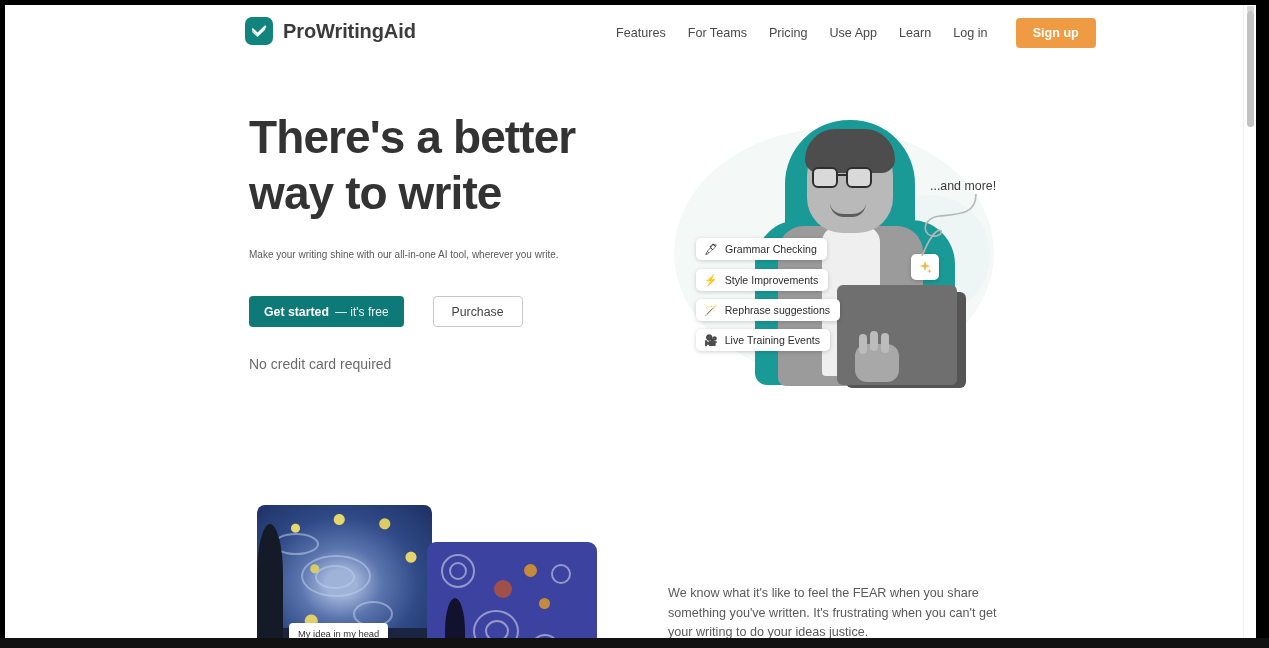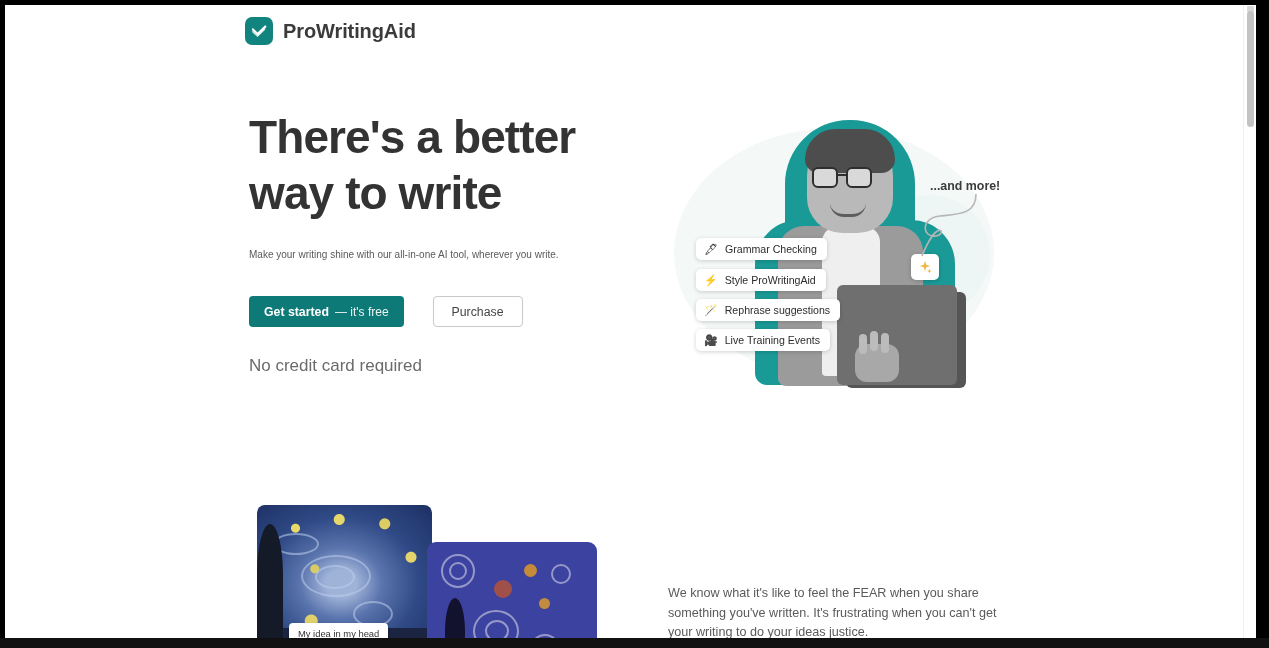--- a/index.html
+++ b/index.html
@@ -187,21 +187,21 @@
     border-radius: 4px;
     padding: 0 18px;
     height: 31px;
     font-size: 12.3px;
     cursor: pointer;
     font-family: "Liberation Sans", sans-serif;
     white-space: nowrap;
   }
   #hero-note {
     margin-top: 29px;
-    font-size: 17px;
+    font-size: 14px;
     color: #6b6b6b;
   }
 
   
   #hero-art {
     position: absolute;
     left: 655px; top: 95px;
     width: 370px; height: 300px;
   }
   #art-blob {
@@ -343,21 +343,21 @@
     box-shadow: 0 1px 4px rgba(0,0,0,.2);
     display: flex;
     align-items: center;
     justify-content: center;
     font-size: 14px;
   }
   #and-more {
     position: absolute;
     left: 270px; top: 79px;
     font-size: 12.4px;
-    font-weight: bold;
+    font-weight: normal;
     color: #3c3c3c;
     white-space: nowrap;
   }
   #and-more-curve {
     position: absolute;
     left: 256px; top: 92px;
     width: 70px; height: 72px;
   }
 
   
@@ -474,20 +474,29 @@
         <a class="brand" href="#">
           <span class="brand-mark">
             <svg width="18" height="18" viewBox="0 0 24 24" aria-hidden="true">
               <path d="M3.5 7.5 L10 14 L20.5 4 L22 6.5 L10.5 18.5 L2.5 10.5 Z" fill="#ffffff"></path>
               <path d="M3 12.5 L10 19 L20 9.5" fill="none" stroke="#ffffff" stroke-width="1.6" opacity=".85"></path>
             </svg>
           </span>
           <span class="brand-name">ProWritingAid</span>
         </a>
 
+        <nav id="nav">
+          <a class="nav-link" href="#">Features</a>
+          <a class="nav-link" href="#">For Teams</a>
+          <a class="nav-link" href="#">Pricing</a>
+          <a class="nav-link" href="#">Use App</a>
+          <a class="nav-link" href="#">Learn</a>
+          <a class="nav-link" href="#">Log in</a>
+          <button class="nav-cta">Sign up</button>
+        </nav>
 
       </div>
 
       <div id="hero-copy">
         <h1 id="hero-title">
           <span>There's a better</span><br>
           <span>way to write</span>
         </h1>
         <p id="hero-sub">Make your writing shine with our all-in-one AI tool, wherever you write.</p>
 
@@ -526,21 +535,21 @@
           <span class="hand-finger" style="left:15px; top:-13px;"></span>
           <span class="hand-finger" style="left:26px; top:-11px;"></span>
         </div>
 
         <div class="chip" id="chip-0">
           <span class="glyph">🖋</span>
           <span>Grammar Checking</span>
         </div>
         <div class="chip" id="chip-1">
           <span class="glyph">⚡</span>
-          <span>Style ProWritingAid</span>
+          <span>Style Improvements</span>
         </div>
         <div class="chip" id="chip-2">
           <span class="glyph">🪄</span>
           <span>Rephrase suggestions</span>
         </div>
         <div class="chip" id="chip-3">
           <span class="glyph">🎥</span>
           <span>Live Training Events</span>
         </div>
 

